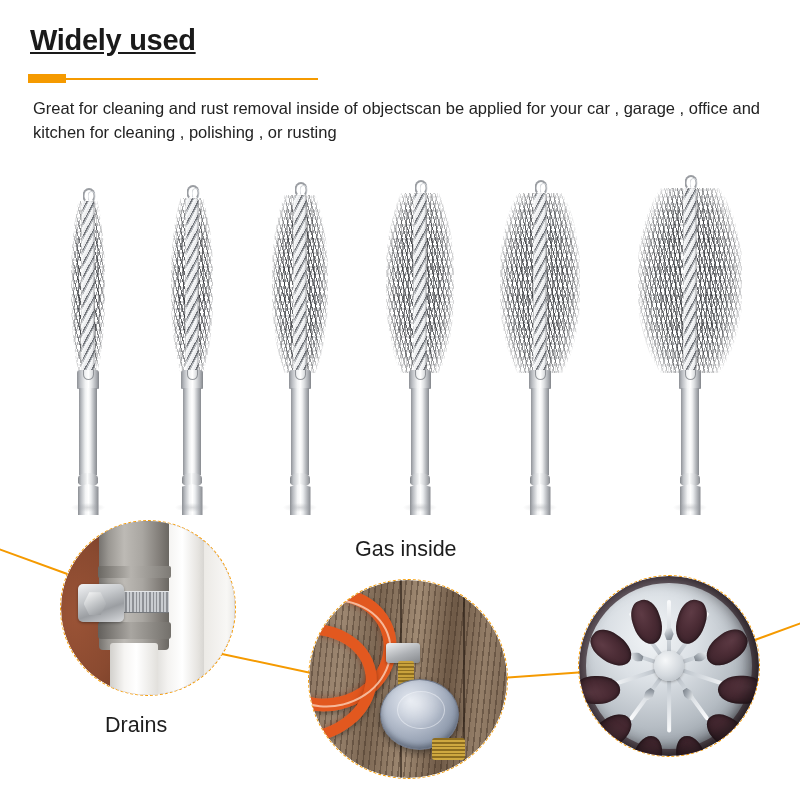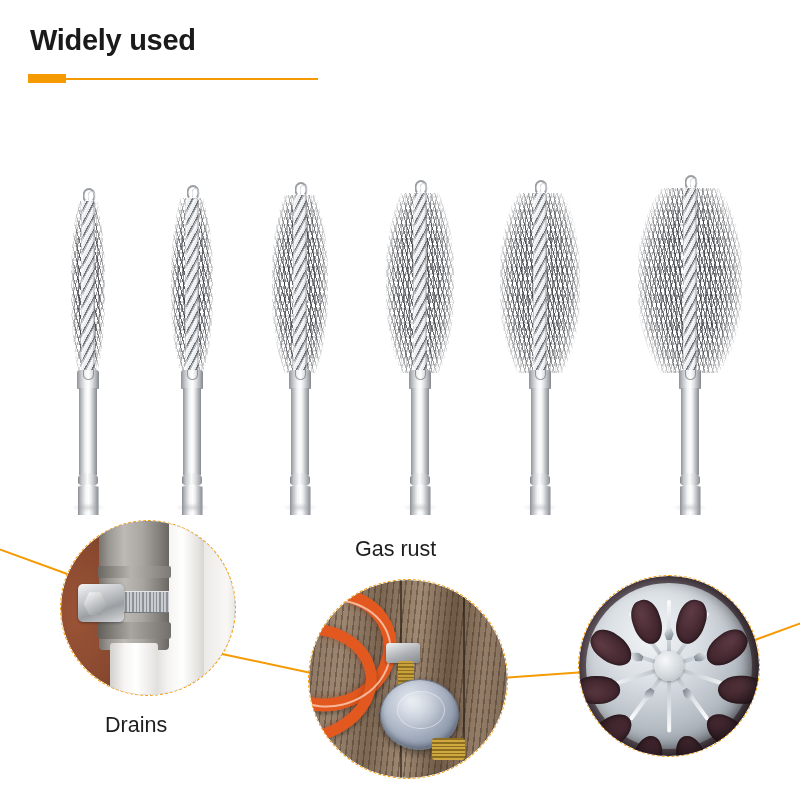--- a/index.html
+++ b/index.html
@@ -9,20 +9,21 @@
     font-family: "Liberation Sans", sans-serif;
     overflow: hidden;
   }
   #page { position: relative; width: 800px; height: 800px; background: #fff; }
 
   
   .title {
     position: absolute; left: 30px; top: 24px;
     font-size: 29px; font-weight: bold; color: #1a1a1a;
     letter-spacing: -0.3px;
+    text-decoration: underline;
   }
   .accent-wrap { position: absolute; left: 28px; top: 72px; width: 290px; height: 12px; }
   .accent-block { position: absolute; left: 0; top: 2px; width: 38px; height: 9px; background: #F59A00; }
   .accent-line  { position: absolute; left: 38px; top: 6px; width: 252px; height: 1.6px; background: #F59A00; }
 
   .desc {
     position: absolute; left: 33px; top: 96px; width: 740px;
     font-size: 16.5px; line-height: 24px; color: #232323;
   }
 
@@ -270,20 +271,21 @@
 
 <div id="page">
 
   <div class="title">Widely used</div>
 
   <div class="accent-wrap">
     <div class="accent-block"></div>
     <div class="accent-line"></div>
   </div>
 
+  <div class="desc">Great for cleaning and rust removal inside of objectscan be applied for your car , garage , office and kitchen for cleaning , polishing , or rusting</div>
 
   <div class="brush-row">
 
     <div class="brush" style="left:88px; margin-left:-52px; width:104px; height:330px;">
       <div class="head" style="width:34px; height:172px; bottom:132px;">
         <div class="fuzz"></div>
         <div class="fuzz2"></div>
         <div class="core">
           <div class="tip-loop"></div>
         </div>
@@ -399,21 +401,21 @@
         <div class="ring1"></div>
         <div class="ring2"></div>
         <div class="whitepipe"></div>
         <div class="clampband"></div>
         <div class="clampbolt"></div>
         <div class="clamphex"></div>
       </div>
     </div>
     <div class="app-label" style="left:105px; top:208px;text-align:center;">Drains</div>
 
-    <div class="app-label" style="left:355px; top:32px;">Gas rust</div>
+    <div class="app-label" style="left:355px; top:32px;">Gas inside</div>
     <div class="circle" style="left:308px; top:74px; width:200px; height:200px;">
       <div class="photo ph-gas">
         <div class="plank" style="left:46%;"></div>
         <div class="plank" style="left:78%;"></div>
         <div class="hose h1"></div>
         <div class="hose h2"></div>
         <div class="hoseglint"></div>
         <div class="clamp"></div>
         <div class="brassnip"></div>
         <div class="knob"></div>

